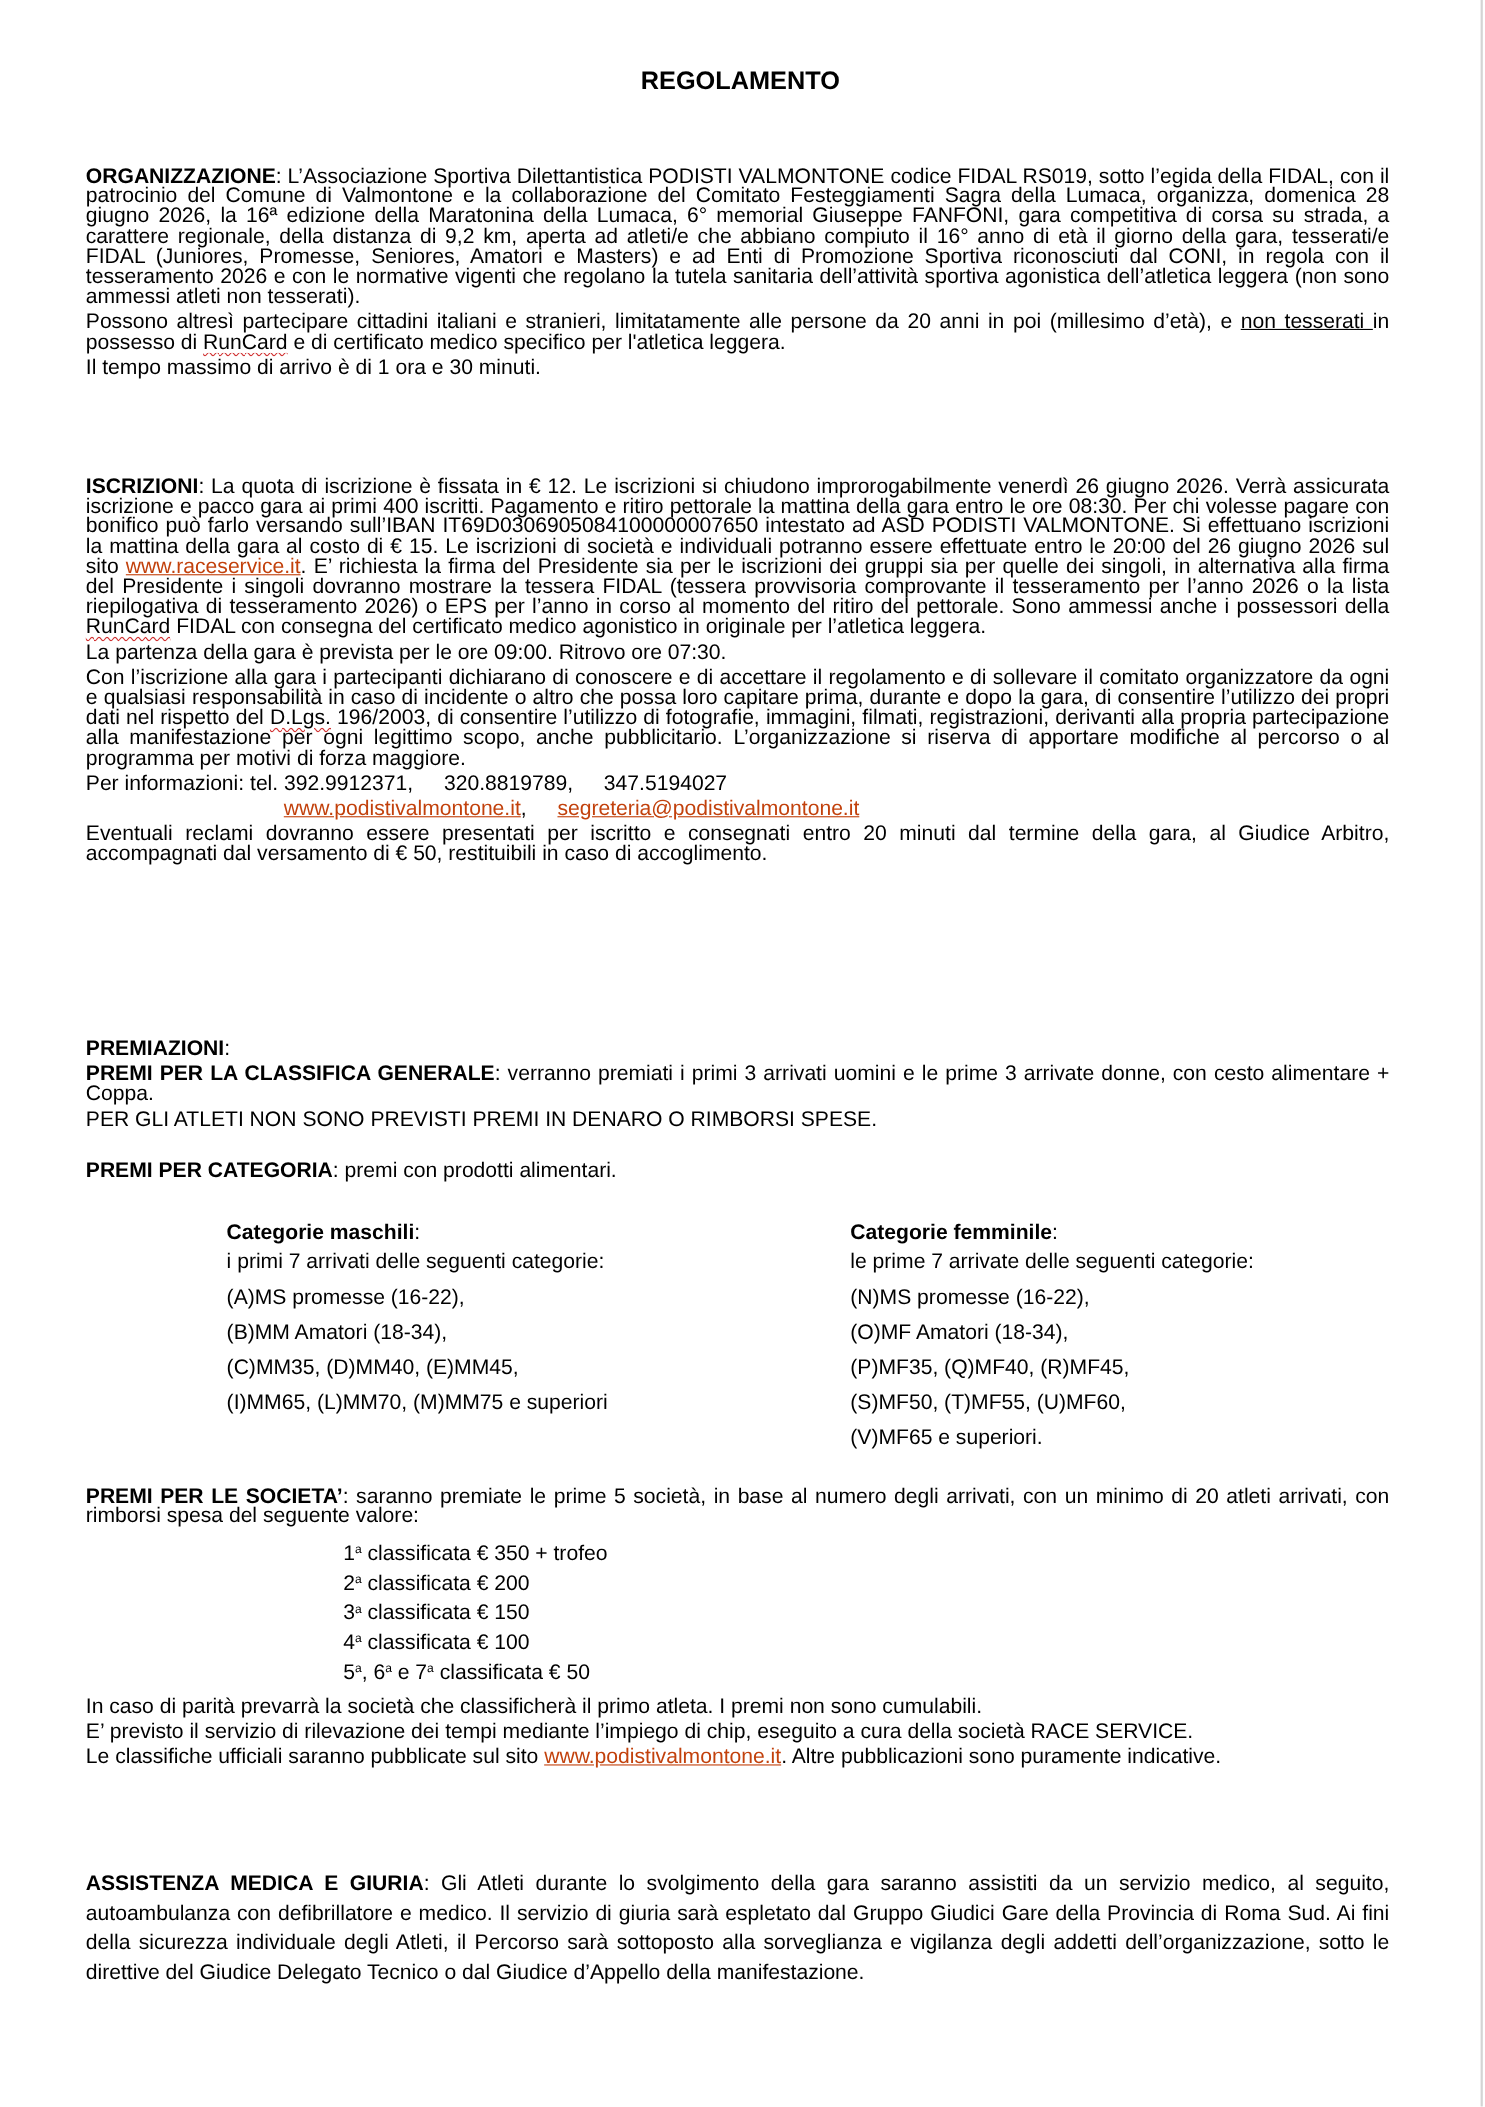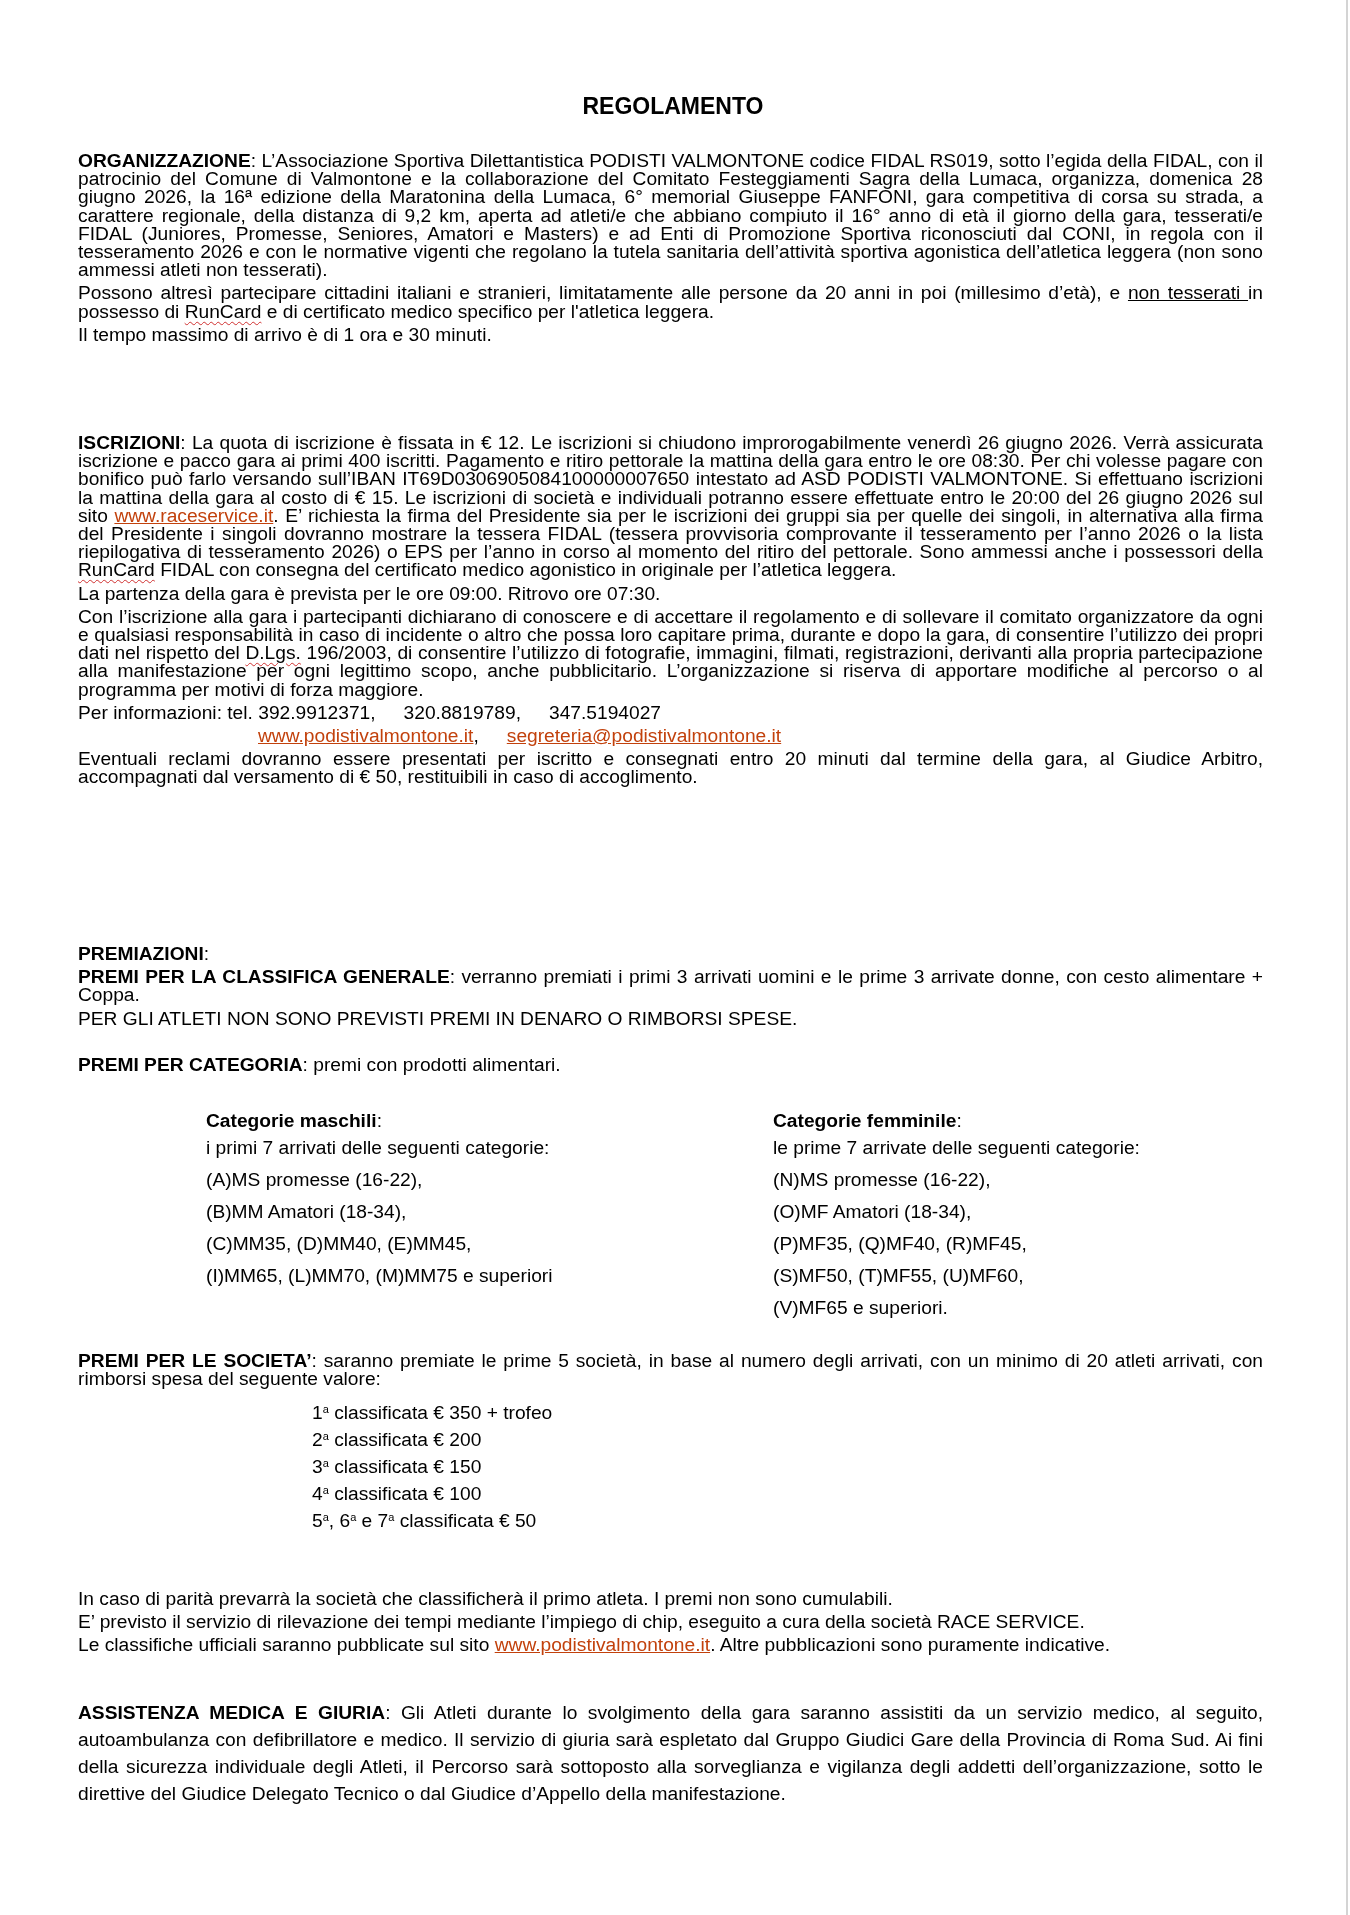--- a/index.html
+++ b/index.html
@@ -4,21 +4,21 @@
 <style>
   html, body { margin: 0; padding: 0; background: #ffffff; }
   body { width: 1350px; height: 1915px; position: relative; overflow: hidden; }
   .page {
     position: absolute; left: 0; top: 0; width: 1346px; height: 1915px;
     background: #ffffff; border-right: 2px solid #d4d4d4;
     font-family: "Liberation Sans", sans-serif; color: #000;
     font-size: 19.2px;
   }
   .title {
-    position: absolute; top: 93px; left: 0; width: 1346px; text-align: center;
+    position: absolute; top: 60px; left: 0; width: 1346px; text-align: center;
     font-weight: bold; font-size: 23px; letter-spacing: 0;
   }
   .block { position: absolute; left: 78px; width: 1185px; }
   .just { text-align: justify; text-align-last: left; line-height: 18.2px; }
   .para { margin: 0; }
   .gap { margin-top: 5px; }
   .b { font-weight: bold; }
   a, .link { color: #c2410c; text-decoration: underline; }
   .ul { text-decoration: underline; }
   .squiggle { text-decoration: underline wavy #d03030; text-decoration-thickness: 1px; text-underline-offset: 3px; }
@@ -85,21 +85,21 @@
   </div>
 
   <div class="prize-list" style="top:1399px;">
     <div><span>1</span><sup>a</sup><span> classificata € 350 + trofeo</span></div>
     <div><span>2</span><sup>a</sup><span> classificata € 200</span></div>
     <div><span>3</span><sup>a</sup><span> classificata € 150</span></div>
     <div><span>4</span><sup>a</sup><span> classificata € 100</span></div>
     <div><span>5</span><sup>a</sup><span>, </span><span>6</span><sup>a</sup><span> e </span><span>7</span><sup>a</sup><span> classificata € 50</span></div>
   </div>
 
-  <div class="block just" style="top:1590px;">
+  <div class="block just" style="top:1543px;">
     <p class="para">In caso di parità prevarrà la società che classificherà il primo atleta. I premi non sono cumulabili.</p>
     <p class="para gap">E’ previsto il servizio di rilevazione dei tempi mediante l’impiego di chip, eseguito a cura della società RACE SERVICE.</p>
     <p class="para gap"><span>Le classifiche ufficiali saranno pubblicate sul sito </span><a class="link">www.podistivalmontone.it</a><span>. Altre pubblicazioni sono puramente indicative.</span></p>
   </div>
 
   <div class="block just" style="top:1699px; line-height:27px;">
     <p class="para" style="line-height:27px;"><span class="b">ASSISTENZA MEDICA E GIURIA</span><span>: Gli Atleti durante lo svolgimento della gara saranno assistiti da un servizio medico, al seguito, autoambulanza con defibrillatore e medico. Il servizio di giuria sarà espletato dal Gruppo Giudici Gare della Provincia di Roma Sud. Ai fini della sicurezza individuale degli Atleti, il Percorso sarà sottoposto alla sorveglianza e vigilanza degli addetti dell’organizzazione, sotto le direttive del Giudice Delegato Tecnico o dal Giudice d’Appello della manifestazione.</span></p>
   </div>
 
 </div>

